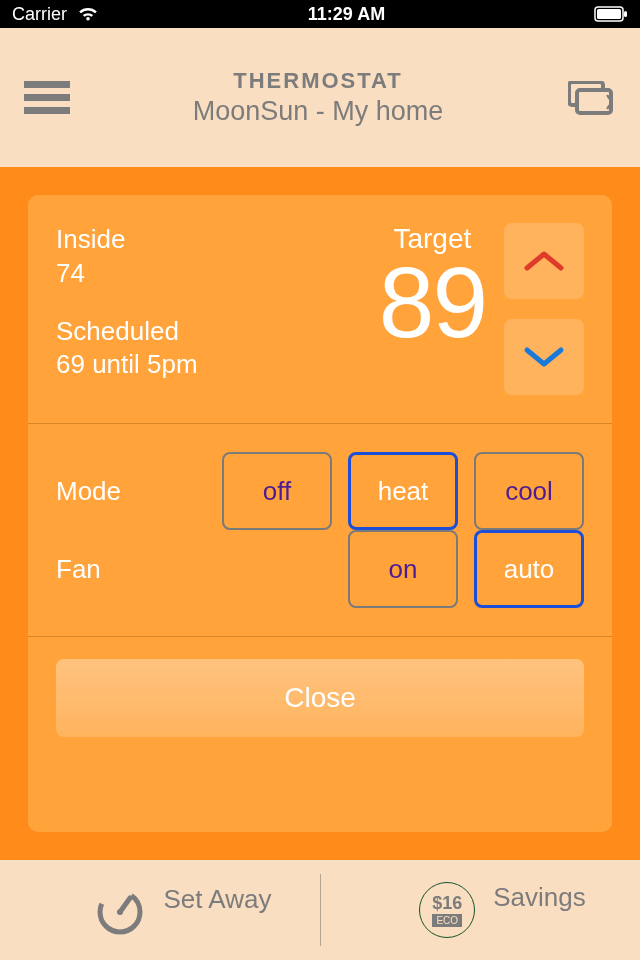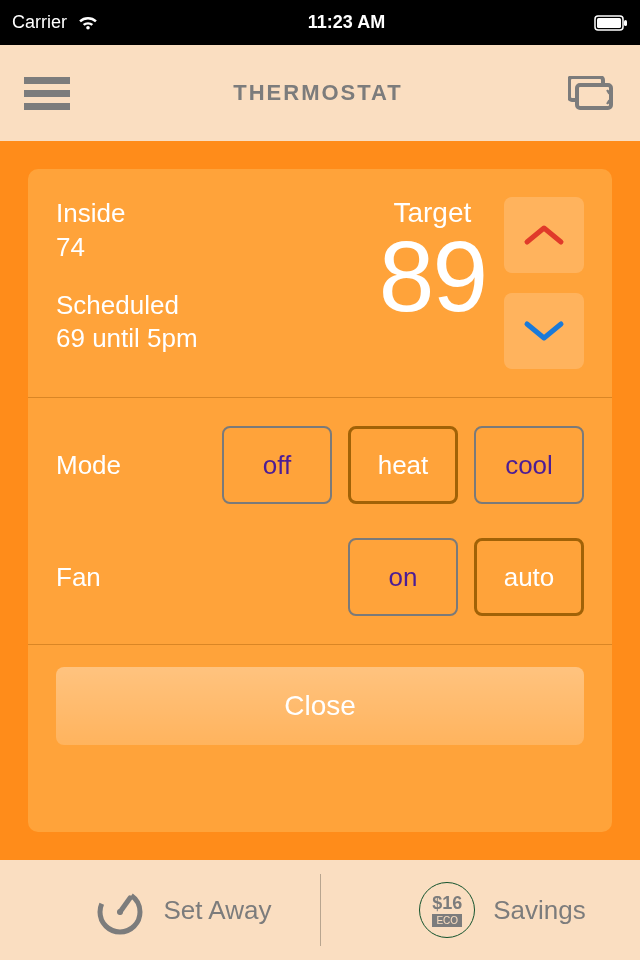--- a/index.html
+++ b/index.html
@@ -1,25 +1,25 @@
 <!DOCTYPE html>
 <html><head>
   <meta charset="utf-8">
   <style>
     * { margin: 0; padding: 0; box-sizing: border-box; }
     html, body { width: 640px; height: 960px; overflow: hidden; font-family: -apple-system, Helvetica, Arial, sans-serif; }
     body { display: flex; flex-direction: column; background: #fce4cb; }
 
-    .status-bar { height: 45px; background: #000; color: #fff; display: flex; align-items: center; justify-content: space-between; padding: 0 12px; font-size: 18px; font-weight: 500; gap: 22px; }
+    .status-bar { height: 28px; background: #000; color: #fff; display: flex; align-items: center; justify-content: space-between; padding: 0 12px; font-size: 18px; font-weight: 500; gap: 22px; }
     .status-left { display: flex; align-items: center; gap: 10px; }
     .status-right { display: flex; align-items: center; gap: 8px; }
     .wifi-icon svg { display:block; }
     .battery-icon svg { display:block; }
 
-    .app-header { height: 96px; background: #fadec1; display: flex; align-items: center; justify-content: center; padding: 0 24px; }
+    .app-header { height: 139px; background: #fadec1; display: flex; align-items: center; justify-content: center; padding: 0 24px; }
     .hamburger { width: 46px; cursor: pointer; }
     .hamburger div { height: 7px; background: #7c7c7c; margin: 6px 0; }
     .header-center { text-align: center; flex: 1; }
     .header-title { color: #7c7c7c; font-size: 22px; font-weight: 700; letter-spacing: 2px; }
     .header-sub { color: #7c7c7c; font-size: 27px; font-weight: 400; margin-top: 2px; }
     .windows-icon { width: 50px; display:flex; justify-content:flex-end; }
 
     .main-panel { flex: 1; background: #ff8c1a; padding: 28px; display: flex; flex-direction: column; }
     .card { background: #ffa33a; border-radius: 10px; flex: 1; display: flex; flex-direction: column; padding: 0 28px; }
 
@@ -28,71 +28,72 @@
     .temp-left .scheduled { margin-top: 24px; }
     .temp-right { display: flex; align-items: flex-start; }
     .target-col { text-align: center; margin-right: 18px; }
     .target-label { color: #fff; font-size: 28px; }
     .target-value { color: #fff; font-size: 100px; font-weight: 300; line-height: 0.95; letter-spacing: -2px; }
     .stepper { display: flex; flex-direction: column; gap: 20px; }
     .step-btn { width: 80px; height: 76px; background: rgba(255,255,255,0.18); border-radius: 8px; display:flex; align-items:center; justify-content:center; cursor:pointer; }
 
     .divider { height: 1px; background: rgba(150,80,0,0.35); width: calc(100% + 56px); margin-left: -28px; }
 
-    .section-controls { padding: 28px 0; display:flex; flex-direction:column; gap: 34px; }
+    .section-controls { padding: 28px 0; display:flex; flex-direction:column; }
     .control-row { display: flex; align-items: center; }
     .control-label { flex: 1; color: #fff; font-size: 26px; }
     .opt-group { display:flex; gap: 16px; }
     .opt { width: 110px; height: 78px; border-radius: 8px; display:flex; align-items:center; justify-content:center; font-size: 26px; color: #4c1d95; border: 2px solid #7a7a7a; cursor:pointer; }
-    .opt.selected { border: 3px solid #a16207; color: #fff; }
+    .opt.selected { border: 3px solid #1d4ed8; color: #fff; }
 
     .section-close { padding: 22px 0 28px 0; }
     .close-btn { width: 100%; height: 78px; border-radius: 8px; background: linear-gradient(to bottom, rgba(255,255,255,0.35), rgba(255,255,255,0.18)); color: #fff; font-size: 28px; display:flex; align-items:center; justify-content:center; cursor:pointer; }
 
     .bottom-bar { height: 100px; background: #fadec1; display:flex; align-items:center; position: relative; }
     .bottom-bar::before { content:""; position:absolute; left:50%; top:14px; bottom:14px; width:1px; background:#b8a58f; }
-    .bottom-half { flex:1; display:flex; align-items:center; justify-content:center; gap:18px; cursor:pointer;margin-left:45px; }
+    .bottom-half { flex:1; display:flex; align-items:flex-start; justify-content:center; gap:18px; cursor:pointer;margin-left:45px; }
     .bottom-label { color:#7c7c7c; font-size:26px; }
     .away-icon svg, .savings-icon svg { display:block; }
     .eco-badge { color:#7c7c7c; font-size:18px; font-weight:700; text-align:center; line-height:1.0; }
     .eco-small { font-size:10px; background:#7c7c7c; color:#fadec1; border-radius:0; padding:1px 4px; display:inline-block; margin-top:2px;}
     .savings-circle { width:56px; height:56px; border:1px solid #14532d; border-radius:50%; display:flex; flex-direction:column; align-items:center; justify-content:center; }
   </style>
 </head>
 <body>
 
 <div class="status-bar">
   <div class="status-left">
     <span>Carrier</span>
     <span class="wifi-icon">
       <svg width="22" height="16" viewBox="0 0 22 16">
           <path d="M11 14.5a1.8 1.8 0 100-3.6 1.8 1.8 0 000 3.6zm-5.2-5.4a8 8 0 0110.4 0l-1.7 1.7a5.6 5.6 0 00-7 0zM2.2 5.5a13 13 0 0117.6 0l-1.7 1.7a10.6 10.6 0 00-14.2 0z" fill="#fff"></path>
         </svg>
     </span>
   </div>
-  <div style="font-weight:600;">11:23 AM</div>
+  <div style="font-weight:600;">11:29 AM</div>
   <div class="status-right">
     <span class="battery-icon">
       <svg width="34" height="16" viewBox="0 0 34 16">
           <rect x="1" y="1" width="28" height="14" rx="3" stroke="#fff" stroke-width="1.5" fill="none"></rect>
           <rect x="3" y="3" width="24" height="10" rx="1.5" fill="#fff"></rect>
           <rect x="30" y="5" width="3" height="6" rx="1.5" fill="#fff"></rect>
         </svg>
     </span>
   </div>
 </div>
 
 <div class="app-header">
   <div class="hamburger">
     <div></div>
       <div></div>
       <div></div>
   </div>
   <div class="header-center">
     <div class="header-title">THERMOSTAT</div>
+    <div class="header-sub">MoonSun - My home</div>
   </div>
   <div class="windows-icon">
     <svg width="48" height="34" viewBox="0 0 48 34">
       <rect x="1" y="1" width="34" height="23" rx="3" fill="none" stroke="#7c7c7c" stroke-width="4"></rect>
       <rect x="9" y="9" width="34" height="23" rx="3" fill="#fadec1" stroke="#7c7c7c" stroke-width="4"></rect>
       <path d="M39 14 l1.5 2.5 l1.5 -2.5 M39 28 l1.5 -2.5 l1.5 2.5" stroke="#7c7c7c" stroke-width="2" fill="none"></path>
     </svg>
   </div>
 </div>
 

